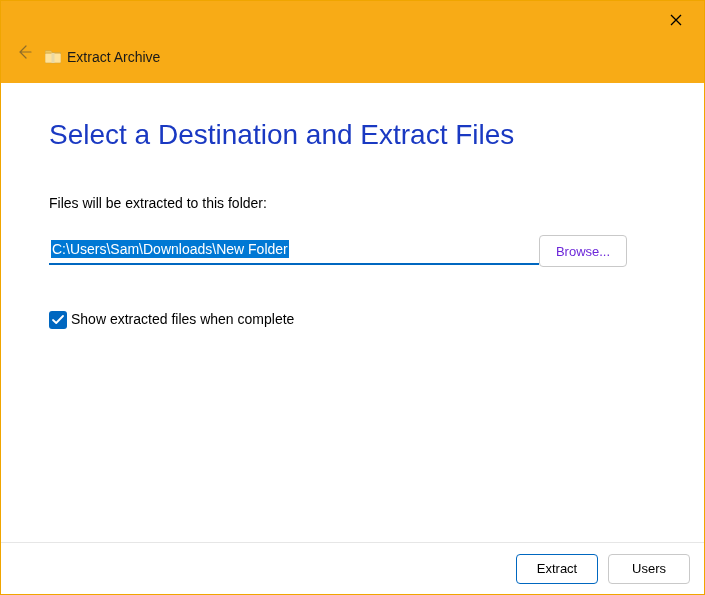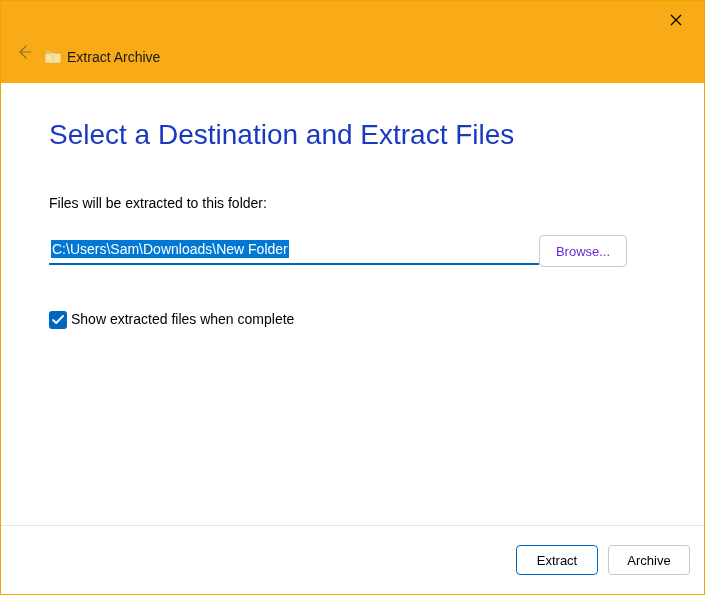--- a/index.html
+++ b/index.html
@@ -120,21 +120,21 @@
     .checkbox svg { width: 12px; height: 10px; }
     .checkbox-label {
       font-size: 14px;
       color: #000;
     }
     .footer {
       position: absolute;
       left: 0;
       right: 0;
       bottom: 0;
-      height: 69px;
+      height: 52px;
       border-top: 1px solid #e6e6e6;
       display: flex;
       align-items: center;
       justify-content: flex-end;
       padding: 0 14px;
       gap: 10px;
       background: #fff;
     }
     .footer button {
       width: 82px;
@@ -200,14 +200,14 @@
             <path d="M1 5 L4.2 8 L11 1" stroke="#fff" stroke-width="1.8" fill="none" stroke-linecap="round" stroke-linejoin="round"></path>
           </svg>
       </span>
     </div>
     <span class="checkbox-label">Show extracted files when complete</span>
   </div>
 </div>
 
 <div class="footer">
   <button class="btn-primary">Extract</button>
-  <button class="btn-secondary">Archive</button>
+  <button class="btn-secondary">Users</button>
 </div>
 
 </body></html>

